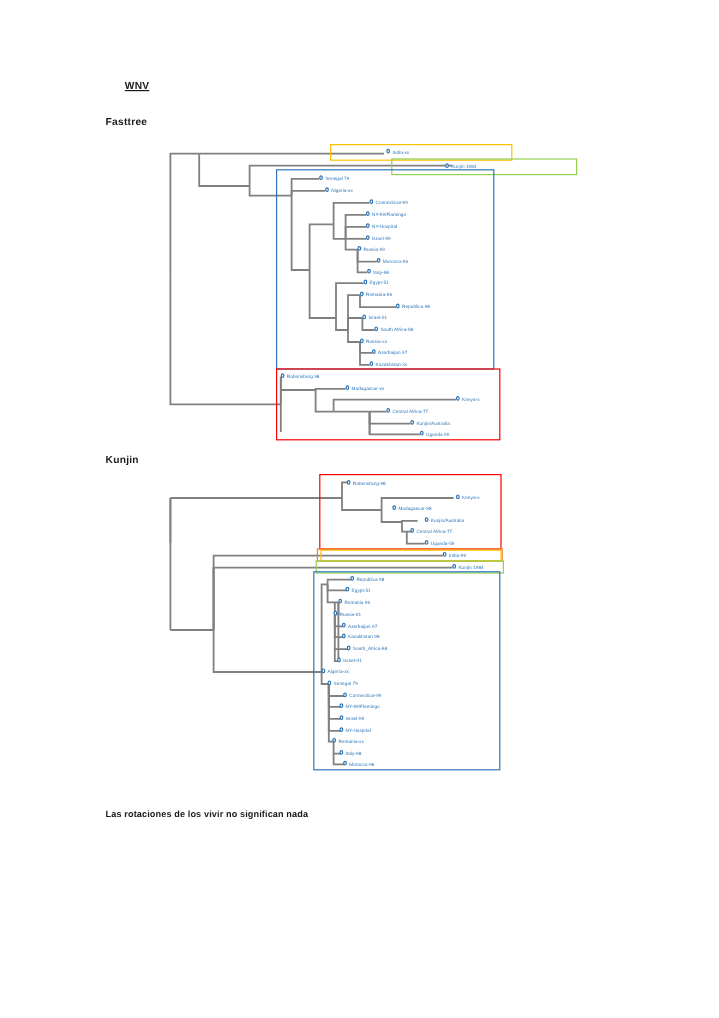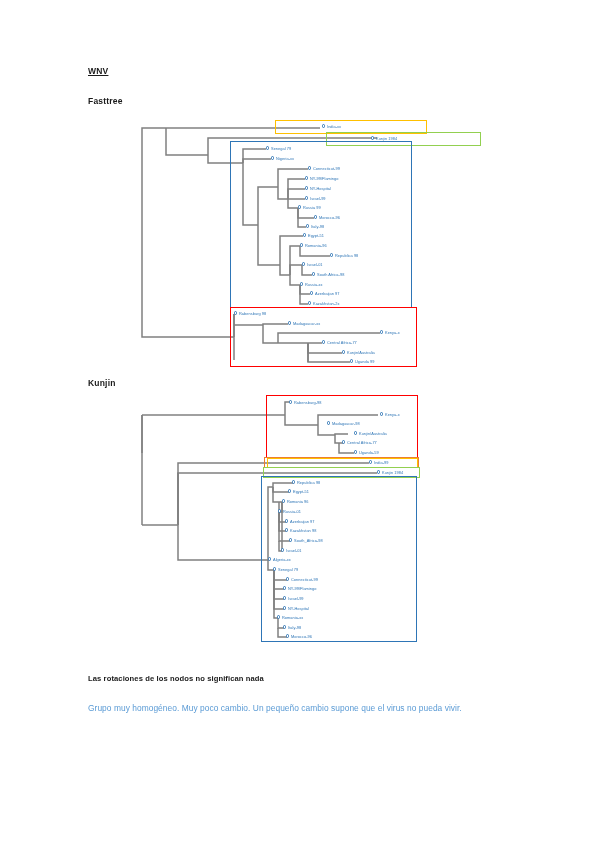--- a/index.html
+++ b/index.html
@@ -6,21 +6,21 @@
   body{
     width:599px;height:848px;
     background:#ffffff;
     font-family:"Liberation Sans", sans-serif;
     position:relative;
     overflow:hidden;
   }
   .page{position:absolute;left:0;top:0;width:599px;height:848px;background:#fff;}
 
   .doc-title{
-    position:absolute;left:88px;top:66px;
+    position:absolute;left:104px;top:66px;
     font-size:8.5px;font-weight:bold;color:#1a1a1a;
     text-decoration:underline;letter-spacing:.2px;
   }
   .section-label{
     position:absolute;font-size:8.5px;font-weight:bold;color:#1a1a1a;
     letter-spacing:.2px;
   }
   #lbl-fasttree{left:88px;top:96px;}
   #lbl-bionj{left:88px;top:378px;}
 
@@ -295,16 +295,15 @@
         <div class="leaf" style="left: 158px; top: 215.5px;">NY-Hospital</div>
         <div class="node-dot" style="left: 147px; top: 225.3px;"></div>
         <div class="leaf" style="left: 152px; top: 224.5px;">Romania-xx</div>
         <div class="node-dot" style="left: 153px; top: 235.3px;"></div>
         <div class="leaf" style="left: 158px; top: 234.5px;">Italy-98</div>
         <div class="node-dot" style="left: 156px; top: 244.3px;"></div>
         <div class="leaf" style="left: 161px; top: 243.5px;">Morocco-96</div>
       </div>
   </div>
 
-  <div class="note-bold">Las rotaciones de los nodos no significan nada</div>
-  <div class="note-blue">Grupo muy homogéneo. Muy poco cambio. Un pequeño cambio supone que el virus no pueda vivir.</div>
+  <div class="note-bold">Las rotaciones de los vivir no significan nada</div>
 
 </div>
 
 </body></html>

